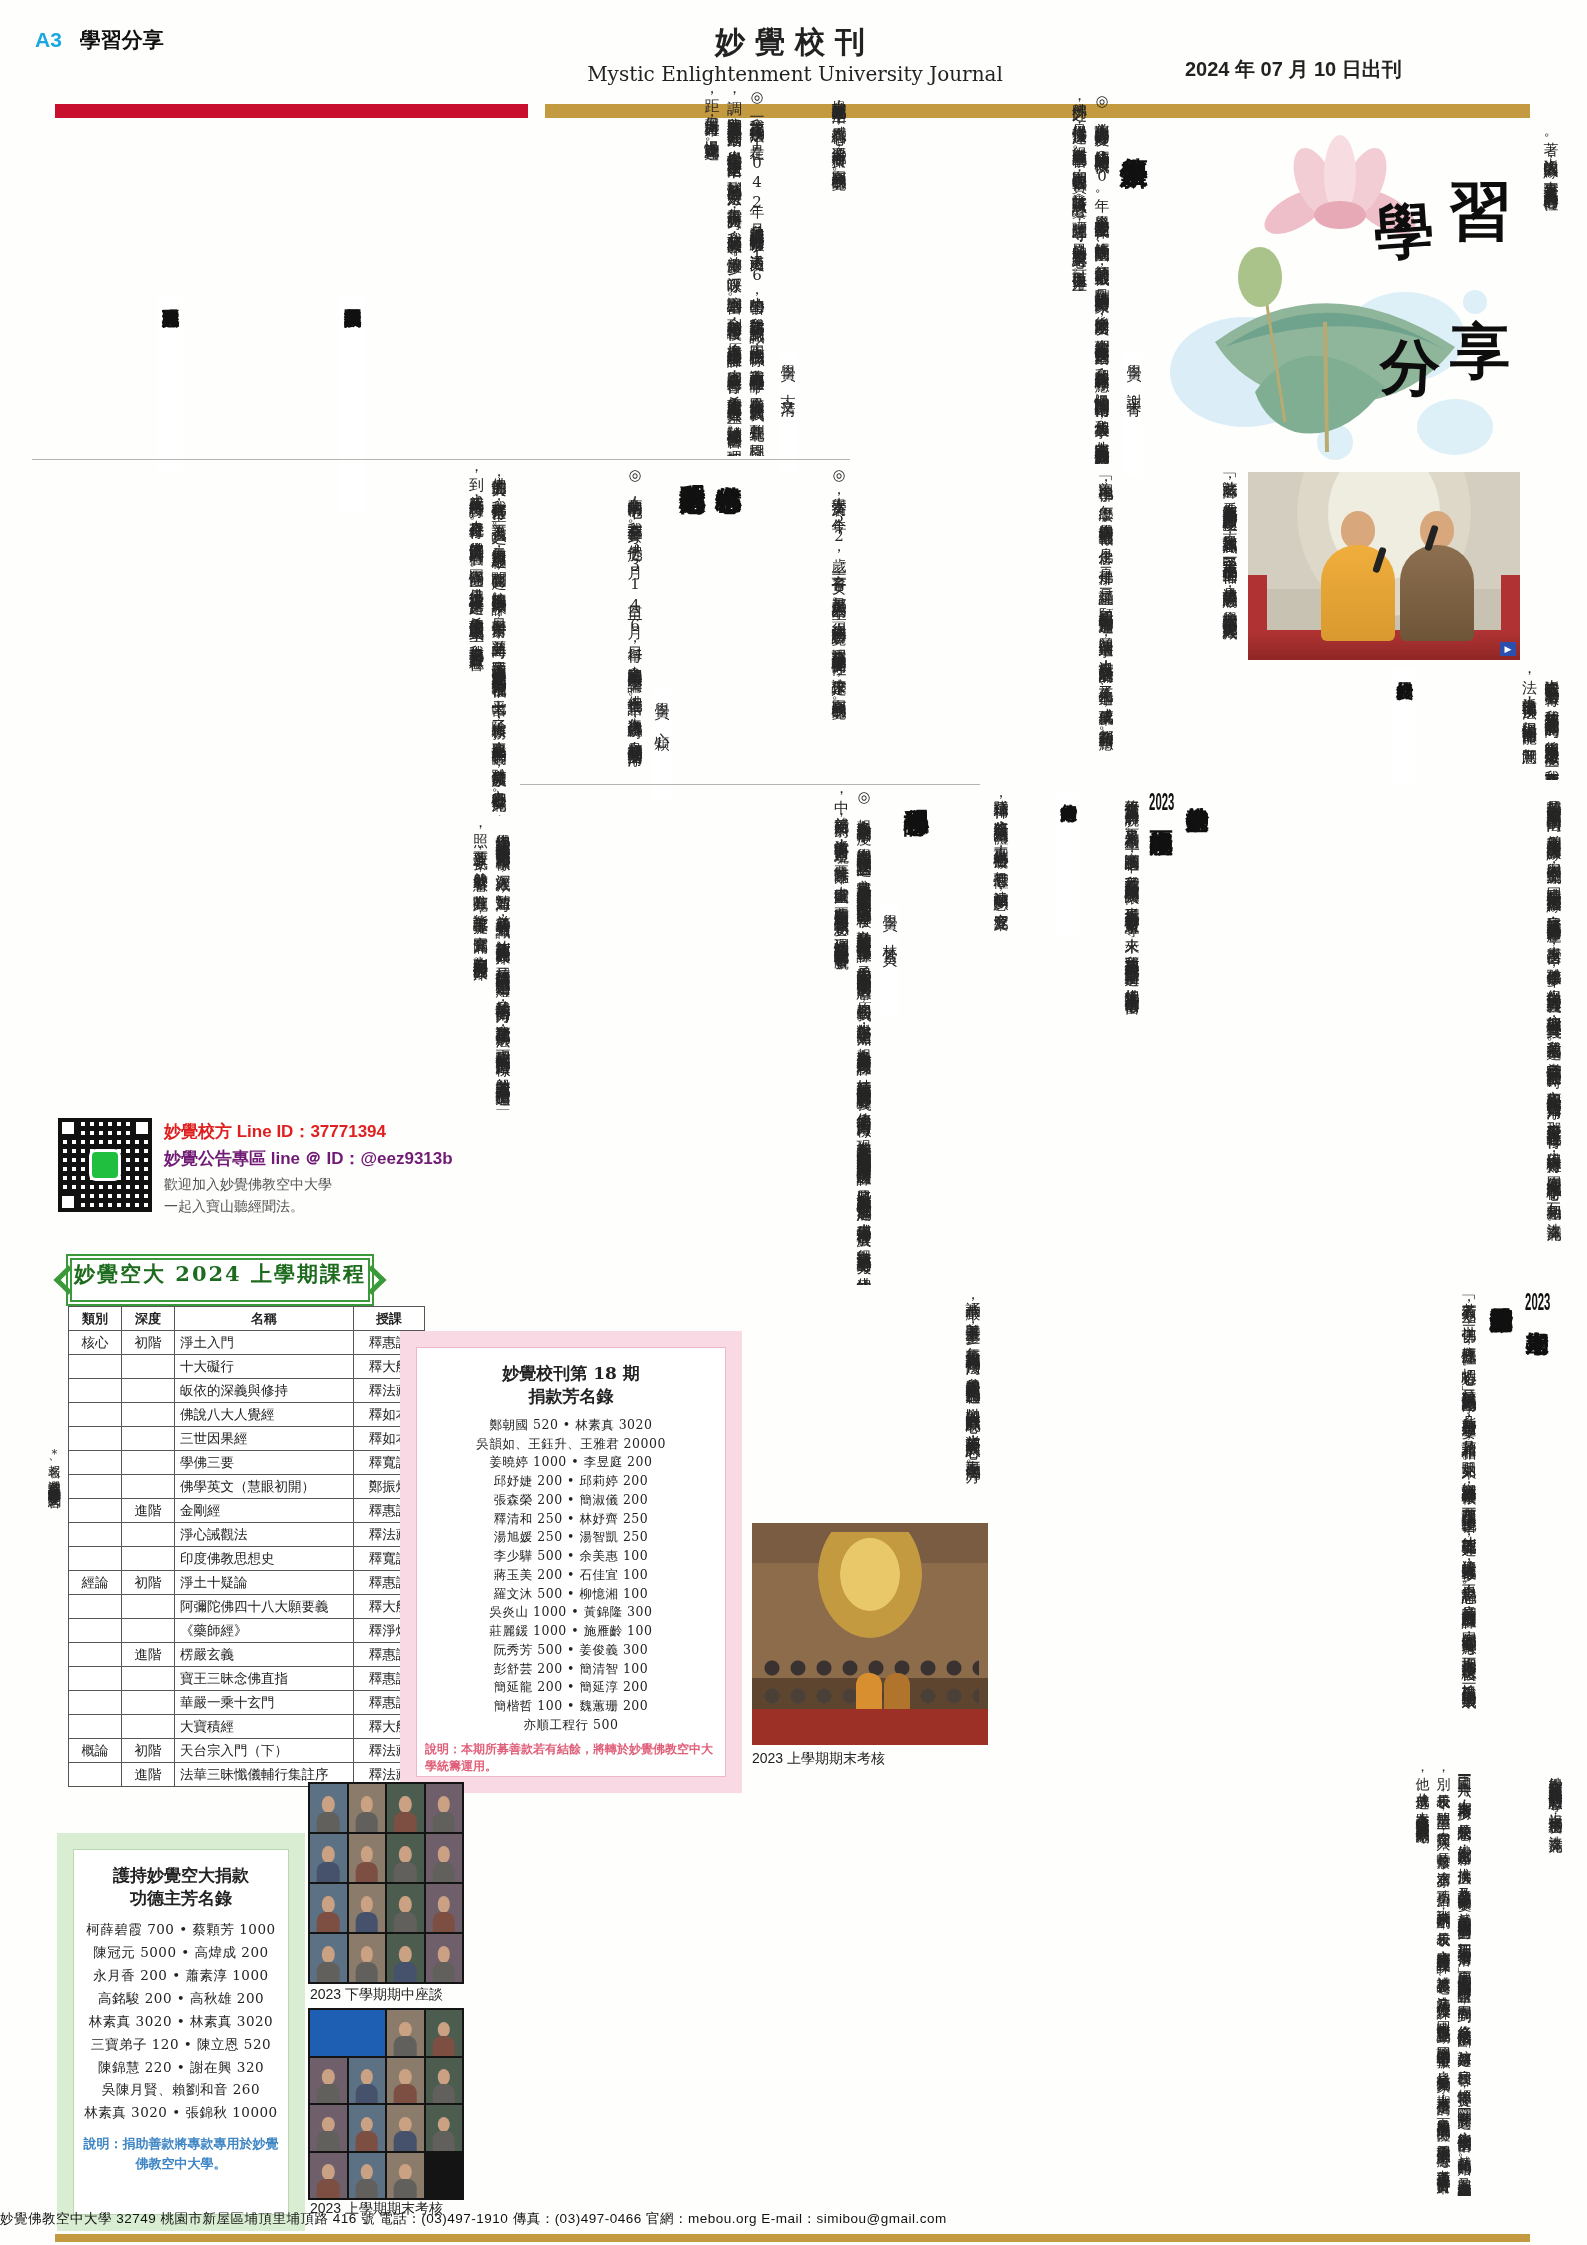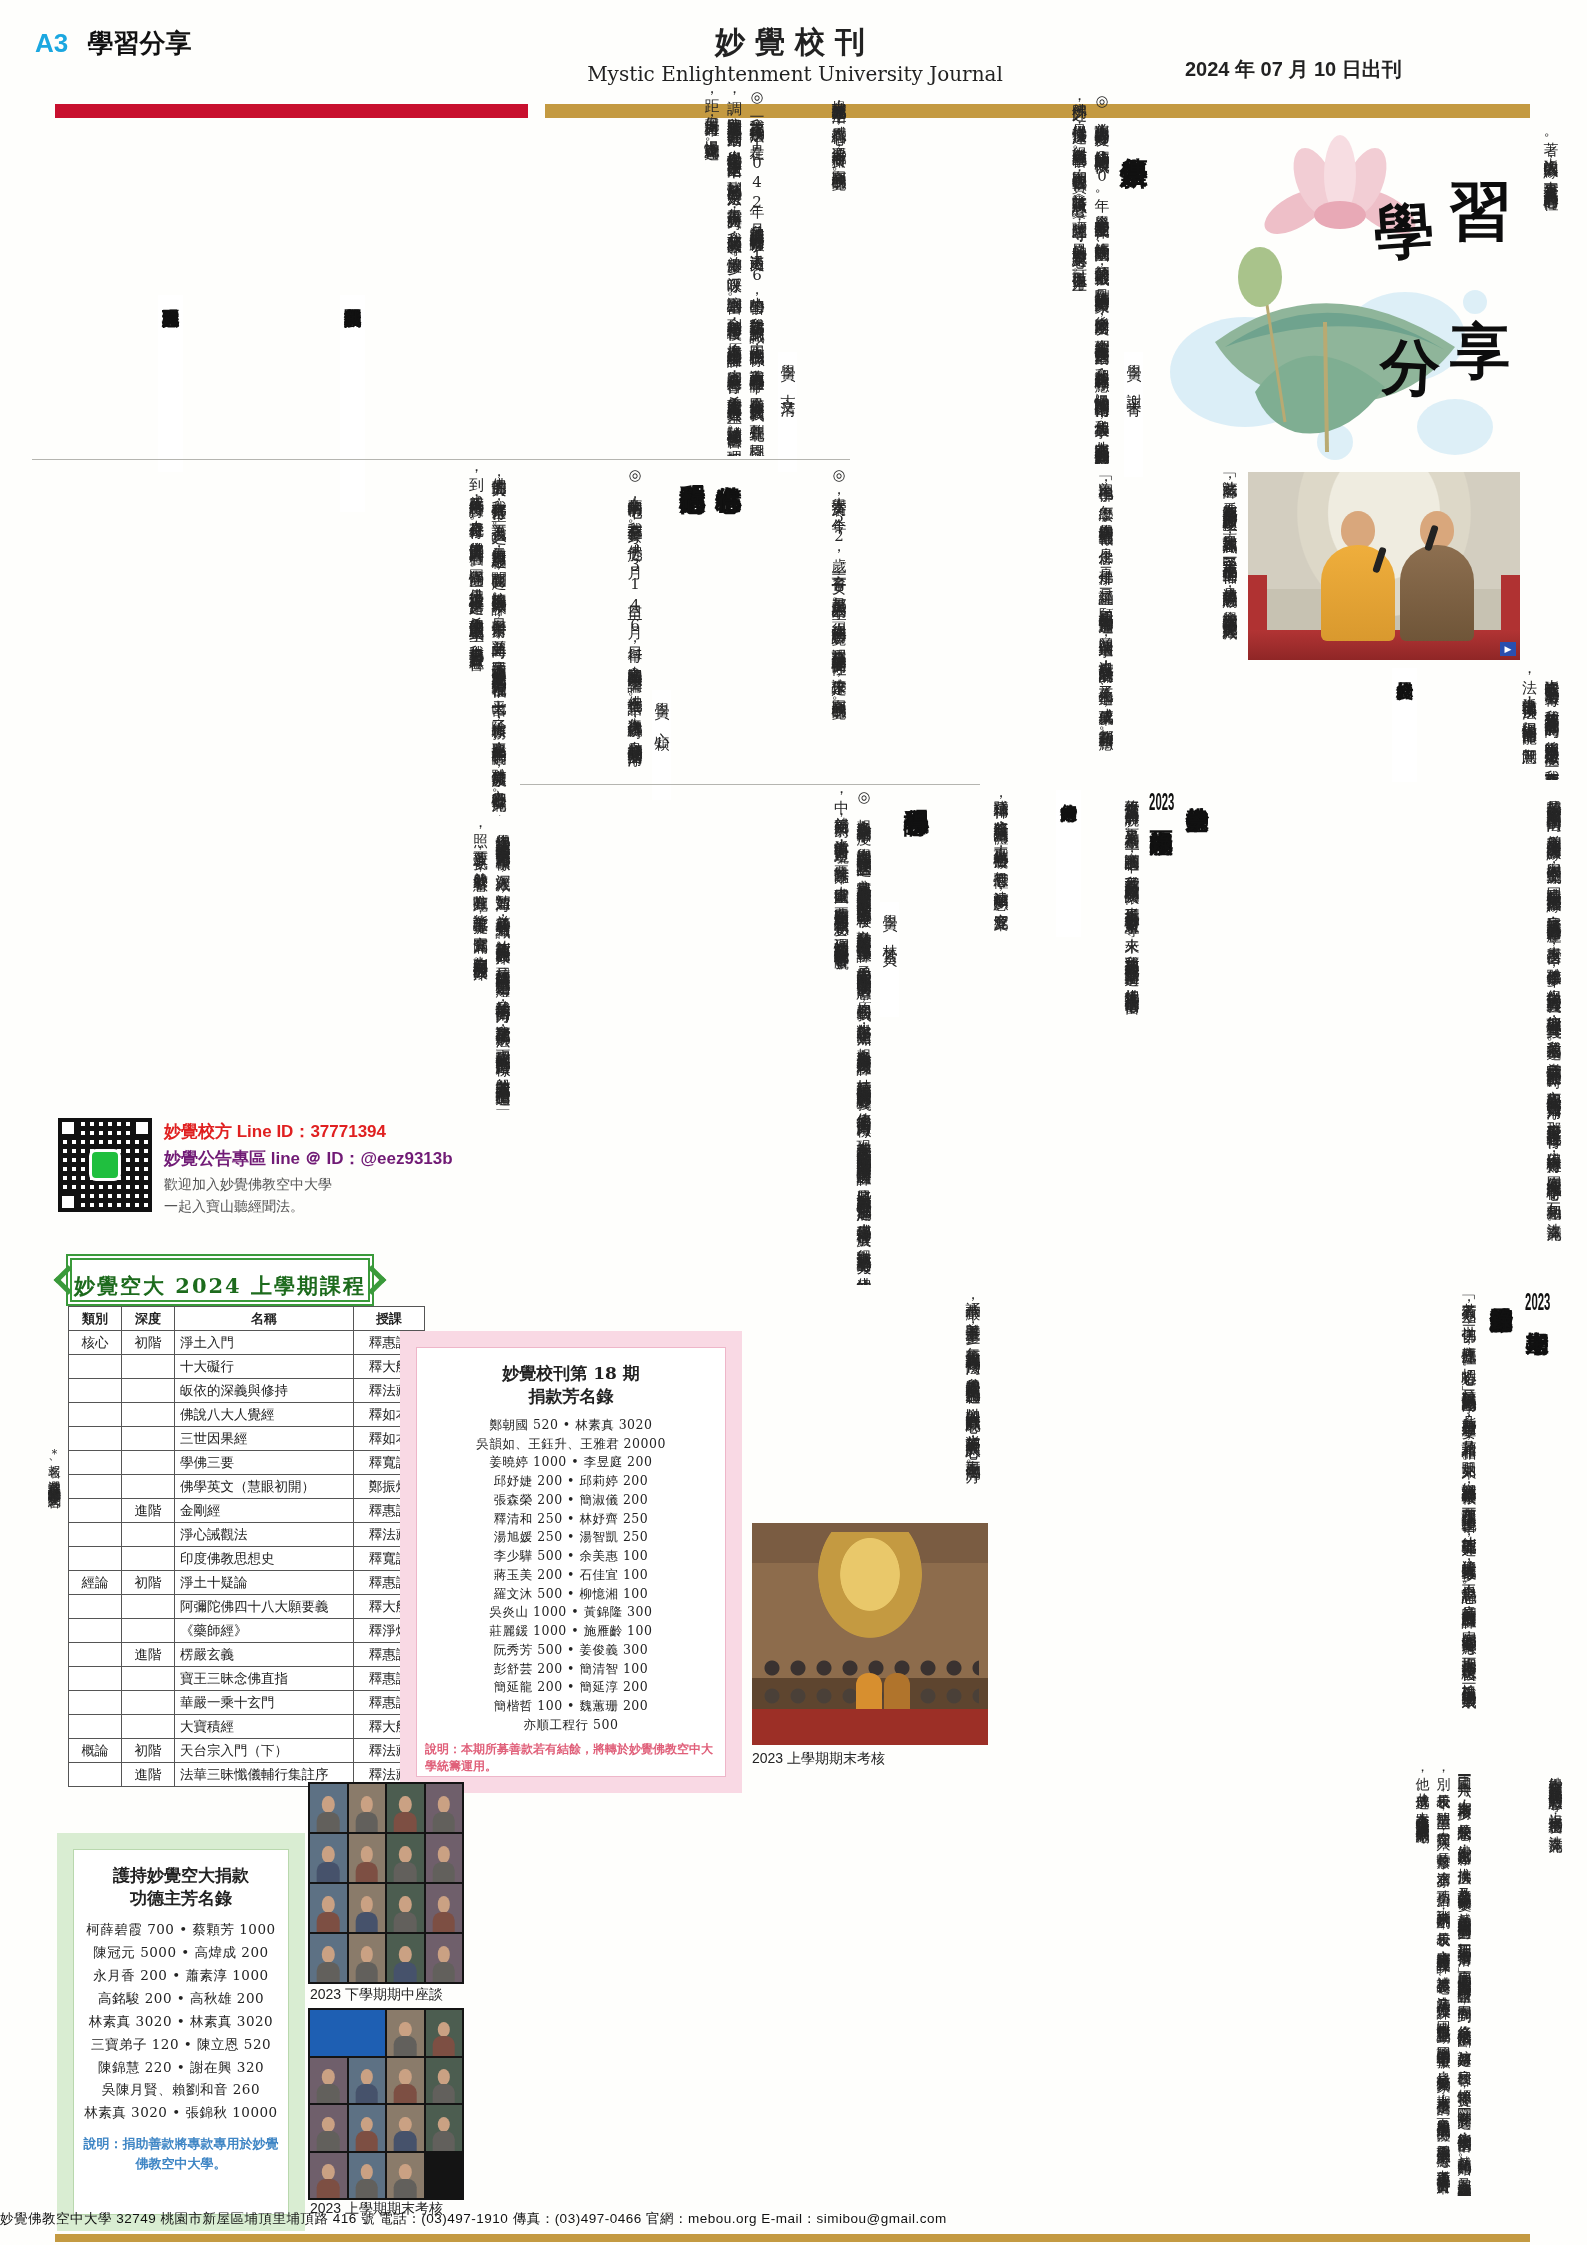--- a/index.html
+++ b/index.html
@@ -1,19 +1,19 @@
 <!DOCTYPE html>
 <html><head>
 <meta charset="utf-8">
 <style>
   html,body{margin:0;padding:0;background:#e8e8e4;}
   #page{position:relative;width:1587px;height:2245px;background:#fefefc;margin:0 auto;
         overflow:hidden;font-family:"DejaVu Serif",serif;color:#222;}
   
-  .htag{position:absolute;font-family:"Liberation Sans",sans-serif;font-weight:900;font-size:26px;}
+  .htag{position:absolute;font-family:"Liberation Sans",sans-serif;font-weight:900;font-size:21px;}
   .hbar{position:absolute;height:14px;}
   
   .vtext{position:absolute;writing-mode:vertical-rl;text-orientation:upright;overflow:hidden;
          line-height:1.5;letter-spacing:1px;font-size:15px;color:#262626;text-align:start;}
   .vtitle{position:absolute;writing-mode:vertical-rl;text-orientation:upright;overflow:hidden;
           font-family:"Liberation Sans",sans-serif;font-weight:900;color:#111;line-height:1.12;}
   .vsub{position:absolute;writing-mode:vertical-rl;text-orientation:upright;background:#fff;
         font-family:"Liberation Sans",sans-serif;font-weight:800;font-size:17px;color:#111;
         line-height:1.25;padding:1px 2px;}
   .vby{position:absolute;writing-mode:vertical-rl;text-orientation:upright;font-size:15px;
@@ -64,21 +64,21 @@
   
   .qr{position:absolute;background:
       repeating-linear-gradient(0deg,#111 0 5px,transparent 5px 9px),
       repeating-linear-gradient(90deg,#111 0 5px,#fff 5px 9px);}
   .qr .fm{position:absolute;width:20px;height:20px;border:4px solid #111;background:#fff;box-sizing:border-box;}
   .qr .c{position:absolute;left:50%;top:50%;width:26px;height:26px;transform:translate(-50%,-50%);
          border-radius:7px;background:#20bf3f;border:3px solid #fff;}
   .ctxt{position:absolute;font-family:"Liberation Sans",sans-serif;}
   
   .banner{position:absolute;border:6px double #3a9a3a;background:#fff;display:flex;
-          align-items:flex-end;justify-content:center;}
+          align-items:flex-start;justify-content:center;}
   .banner span{font-family:"DejaVu Serif",serif;font-weight:700;font-size:21px;color:#1d6b1d;letter-spacing:2px;}
   .banner::before,.banner::after{content:"";position:absolute;top:50%;width:16px;height:16px;
           border:5px solid #3a9a3a;border-right:none;border-top:none;transform:translateY(-50%) rotate(45deg);}
   .banner::before{left:-14px;} .banner::after{right:-14px;transform:translateY(-50%) rotate(225deg);}
   table.course{position:absolute;border-collapse:collapse;font-family:"Liberation Sans",sans-serif;
           font-size:13.5px;background:#fff;}
   table.course th,table.course td{border:1px solid #555;padding:2px 5px;height:19px;}
   table.course th{font-weight:800;font-size:13px;}
   table.course td:nth-child(1),table.course td:nth-child(2){text-align:center;width:42px;}
   table.course td:nth-child(3){width:168px;} table.course td:nth-child(4){text-align:center;width:60px;}

